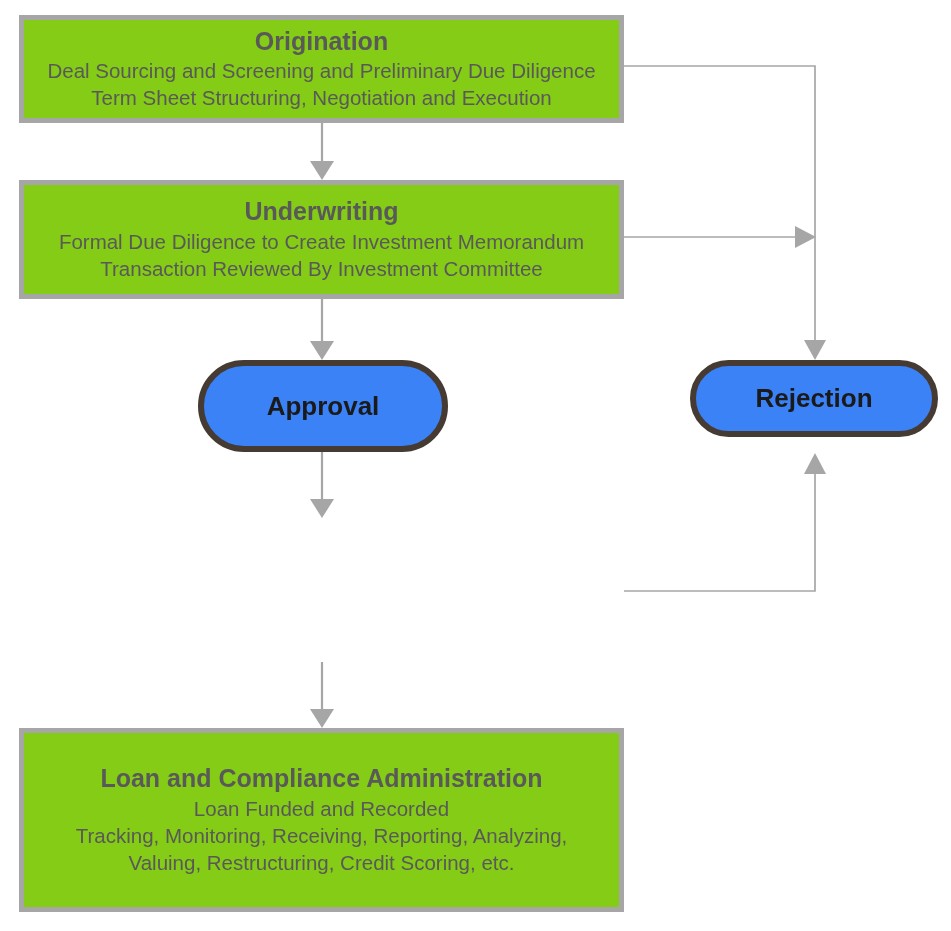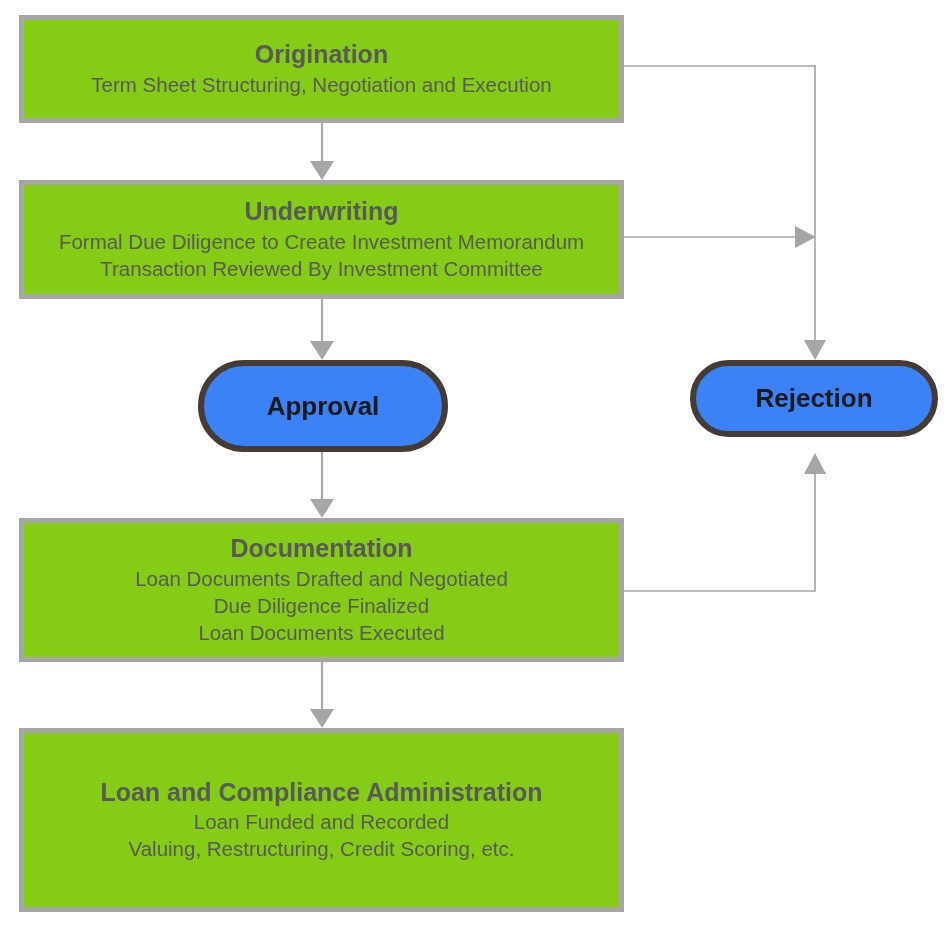--- a/index.html
+++ b/index.html
@@ -116,43 +116,39 @@
     </g>
 
     <g>
       <path d="M 624 591 L 815 591 L 815 473" fill="none" stroke="#a6a6a6" stroke-width="1.7"></path>
       <polygon points="804,474 826,474 815,453" fill="#a6a6a6"></polygon>
     </g>
   </svg>
 
   <div class="proc-box" style="left:19px; top:15px; width:605px; height:108px;">
     <div class="proc-title">Origination</div>
+    <div class="proc-line">Deal Sourcing and Screening and Preliminary Due Diligence</div>
     <div class="proc-line">Term Sheet Structuring, Negotiation and Execution</div>
   </div>
 
   <div class="proc-box" style="left:19px; top:180px; width:605px; height:119px;">
     <div class="proc-title">Underwriting</div>
     <div class="proc-line">Formal Due Diligence to Create Investment Memorandum</div>
     <div class="proc-line">Transaction Reviewed By Investment Committee</div>
   </div>
 
   <div class="term-node" style="left:198px; top:360px; width:250px; height:92px;">
     <div class="term-label">Approval</div>
   </div>
 
   <div class="term-node" style="left:690px; top:360px; width:248px; height:77px;">
     <div class="term-label">Rejection</div>
   </div>
 
-  <div class="proc-box" style="left:19px; top:518px; width:605px; height:144px;">
-    <div class="proc-title">Documentation</div>
-    <div class="proc-line">Loan Documents Drafted and Negotiated</div>
-    <div class="proc-line">Due Diligence Finalized</div>
-    <div class="proc-line">Loan Documents Executed</div>
-  </div>
 
   <div class="proc-box" style="left:19px; top:728px; width:605px; height:184px;">
     <div class="proc-title">Loan and Compliance Administration</div>
     <div class="proc-line">Loan Funded and Recorded</div>
+    <div class="proc-line">Tracking, Monitoring, Receiving, Reporting, Analyzing,</div>
     <div class="proc-line">Valuing, Restructuring, Credit Scoring, etc.</div>
   </div>
 
 </div>
 
 </body></html>

